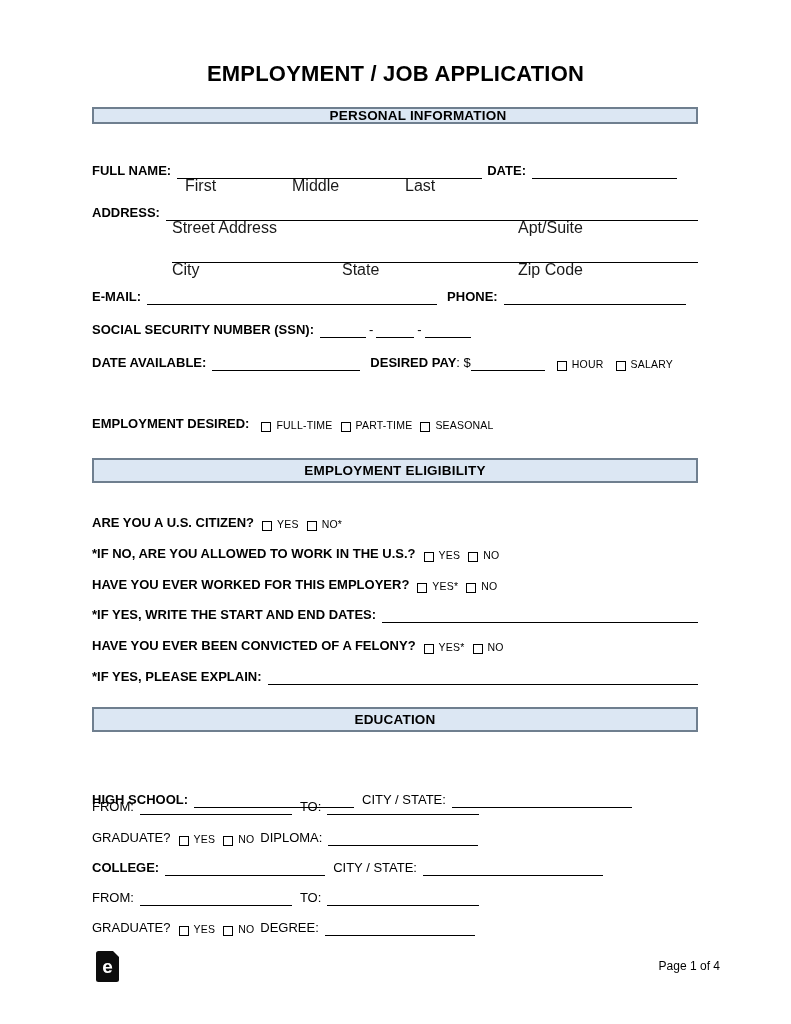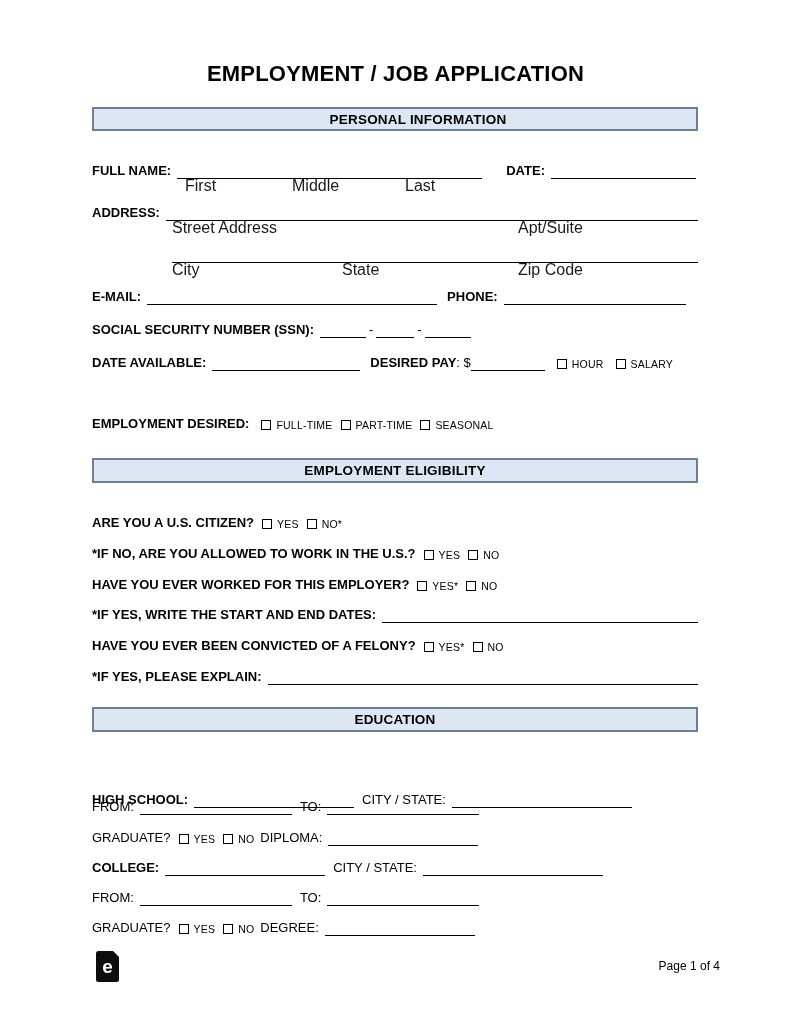--- a/index.html
+++ b/index.html
@@ -29,21 +29,21 @@
     display:flex;align-items:flex-end;white-space:nowrap;
     font-size:13px;line-height:16px;
   }
   .b{font-weight:700;}
   .lbl{margin-right:6px;}
   .line{
     display:inline-block;height:15px;border-bottom:1px solid #000;
   }
   .grow{flex:1 1 auto;}
   .opt{
-    display:inline-flex;align-items:center;margin-left:12px;
+    display:inline-flex;align-items:flex-end;margin-left:12px;
     font-size:10.5px;line-height:14px;letter-spacing:.2px;
   }
   .opt.tight{margin-left:8px;}
   .cb{
     display:inline-block;width:10px;height:10px;border:1.4px solid #000;
     margin-right:5px;background:#fff;flex:0 0 auto;
   }
   .sub{
     position:absolute;font-size:16px;line-height:12px;color:#1a1a1a;
   }
@@ -69,28 +69,28 @@
   .ssn-sep{margin:0 3px;}
   .indent80{margin-left:80px;}
 </style>
 </head>
 <body>
 
 <div class="page">
 
   <div class="title">EMPLOYMENT / JOB APPLICATION</div>
 
-  <div class="section-bar" style="top:107px;height:24px;padding-left:46px;">
+  <div class="section-bar" style="top:107px;height:17px;padding-left:46px;">
     <span>PERSONAL INFORMATION</span>
   </div>
 
   <div class="row" style="top:163px;">
     <span class="b lbl">FULL NAME:</span>
     <span class="line w305"></span>
-    <span class="b lbl" style="margin-left:24px;">DATE:</span>
+    <span class="b lbl" style="margin-left:5px;">DATE:</span>
     <span class="line w145"></span>
   </div>
   <span class="sub" style="left:185px;top:180px;">First</span>
   <span class="sub" style="left:292px;top:180px;">Middle</span>
   <span class="sub" style="left:405px;top:180px;">Last</span>
 
   <div class="row" style="top:205px;">
     <span class="b lbl">ADDRESS:</span>
     <span class="line grow"></span>
   </div>

